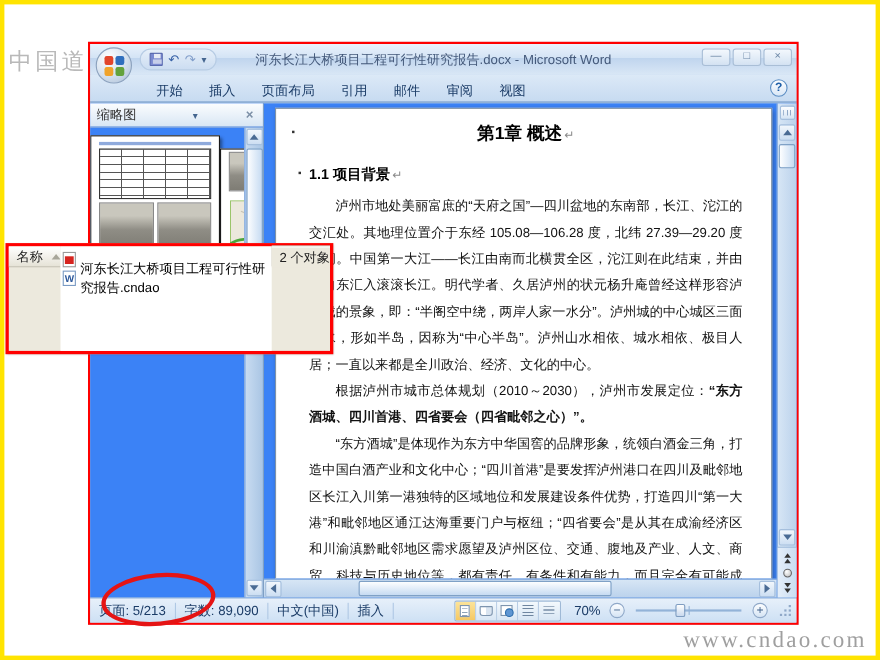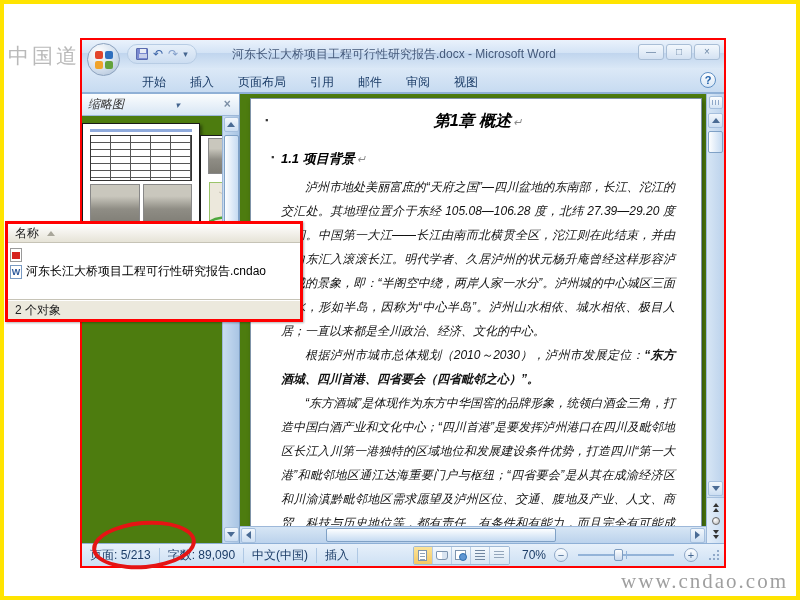--- a/index.html
+++ b/index.html
@@ -30,21 +30,21 @@
   .win-btns { position:absolute; right:4px; top:4px; display:flex; gap:2px; }
   .win-btn { width:26px; height:16px; border:1px solid #A9BED6; border-radius:3px; background:linear-gradient(#F3F8FD,#D4E2F2); color:#6C87A6; font-size:10px; line-height:14px; text-align:center; }
 
   
   .tabrow { position:relative; height:26px; background:linear-gradient(#DCE9F7,#C7DBF1); border-bottom:2px solid #8FB0D6; display:flex; align-items:flex-end; padding-left:48px; flex:none; }
   .tabs { display:flex; height:22px; }
   .tab { padding:4px 12px 3px; font-size:12px; color:#1B3C67; white-space:nowrap; }
   .help-btn { position:absolute; right:8px; bottom:4px; width:16px; height:16px; border-radius:50%; border:1px solid #5E8FC4; background:linear-gradient(#FDFEFF,#D9E7F6); color:#1F5FA8; font-weight:bold; font-size:11px; text-align:center; line-height:14px; }
 
   
-  .main { flex:1; display:flex; background:#4d7c0f; min-height:0; position:relative;font-style:italic; }
+  .main { flex:1; display:flex; background:#3b82f6; min-height:0; position:relative; }
 
   
   .pane { width:158px; flex:none; display:flex; flex-direction:column; border-right:1px solid #7E9FC4; }
   .pane-header { height:22px; flex:none; background:linear-gradient(#FBFDFE,#D8E6F4); border-bottom:1px solid #9DB8D9; position:relative; font-size:12px; color:#333; line-height:21px; padding-left:6px; }
   .pane-dd { position:absolute; left:88px; top:4px; width:15px; height:14px; font-size:9px; color:#44658F; text-align:center; line-height:13px; border:1px solid transparent; }
   .pane-close { position:absolute; right:4px; top:3px; width:16px; height:15px; color:#7C8FA6; font-size:12px; font-weight:bold; text-align:center; line-height:14px; }
   .pane-body { flex:1; display:flex; min-height:0; }
   .thumbs { flex:1; display:flex; flex-direction:row; align-items:flex-start; padding-top:7px; overflow:hidden; }
   .tpage { width:118px; background:#fff; border:1px solid #1a1a1a; box-shadow:2px 2px 3px rgba(0,0,0,.45); flex:none; overflow:hidden; }
   .t1 { height:188px; } .t2 { height:152px; margin-top:12px; } .t3 { height:70px; margin-top:5px; }
@@ -119,21 +119,21 @@
   .zoomlbl { font-size:12px; color:#1B3C67; margin-left:4px; }
   .zbtn { width:14px; height:14px; border-radius:50%; border:1px solid #8FA8C8; background:linear-gradient(#FDFEFF,#D5E4F4); color:#44658F; font-size:11px; line-height:12px; text-align:center; }
   .ztrack { width:96px; height:2px; background:#93B3D8; position:relative; margin:0 2px; }
   .ztick { position:absolute; left:48px; top:-3px; width:1px; height:8px; background:#93B3D8; }
   .zmarker { position:absolute; left:36px; top:-5px; width:9px; height:12px; border:1px solid #7E9CC0; border-radius:2px; background:linear-gradient(#FEFEFE,#C9D9EE); }
   .grip { width:12px; height:12px; margin-left:2px; position:relative; }
   .grip::after { content:""; position:absolute; right:1px; bottom:1px; width:2px; height:2px; background:#8FA8C8;
     box-shadow:-4px 0 #8FA8C8, -8px 0 #8FA8C8, 0 -4px #8FA8C8, -4px -4px #8FA8C8, 0 -8px #8FA8C8; }
 
   
-  .popup { position:absolute; left:1px; top:217px; width:298px; height:101px; border:3px solid #FF0000; background:#ECE9DD; display:flex; flex-direction:column; z-index:30; box-shadow:1px 1px 2px rgba(0,0,0,.3); }
+  .popup { position:absolute; left:1px; top:217px; width:298px; height:101px; border:3px solid #FF0000; background:#ECE9DD; display:flex; flex-direction:row; z-index:30; box-shadow:1px 1px 2px rgba(0,0,0,.3); }
   .popup-header { height:19px; flex:none; background:linear-gradient(#FFFFFF,#E6E3D7); border-bottom:1px solid #C6C3B6; display:flex; align-items:center; padding-left:7px; font-size:12px; color:#222; gap:8px; }
   .sort-arr { width:0; height:0; border-left:4px solid transparent; border-right:4px solid transparent; border-bottom:5px solid #A8A69A; }
   .popup-list { flex:1; background:#fff; padding:3px 2px; overflow:hidden; }
   .file-row { display:flex; align-items:center; gap:4px; height:17px; font-size:12px; color:#000; }
   .file-ico { width:12px; height:14px; border:1px solid #9a9a9a; background:#fff; position:relative; flex:none; }
   .file-ico.pdf::after { content:""; position:absolute; left:1px; right:1px; top:3px; height:7px; background:#D6241F; }
   .file-ico.doc::after { content:"W"; position:absolute; inset:0; color:#2B579A; font:bold 9px/13px "Liberation Sans",sans-serif; text-align:center; }
   .file-ico.doc { border-color:#7A9BC4; }
   .popup-status { height:19px; flex:none; border-top:1px solid #fff; box-shadow:0 -1px 0 #C6C3B6; font-size:12px; color:#222; padding-left:7px; line-height:18px; background:#ECE9DD; }
 

